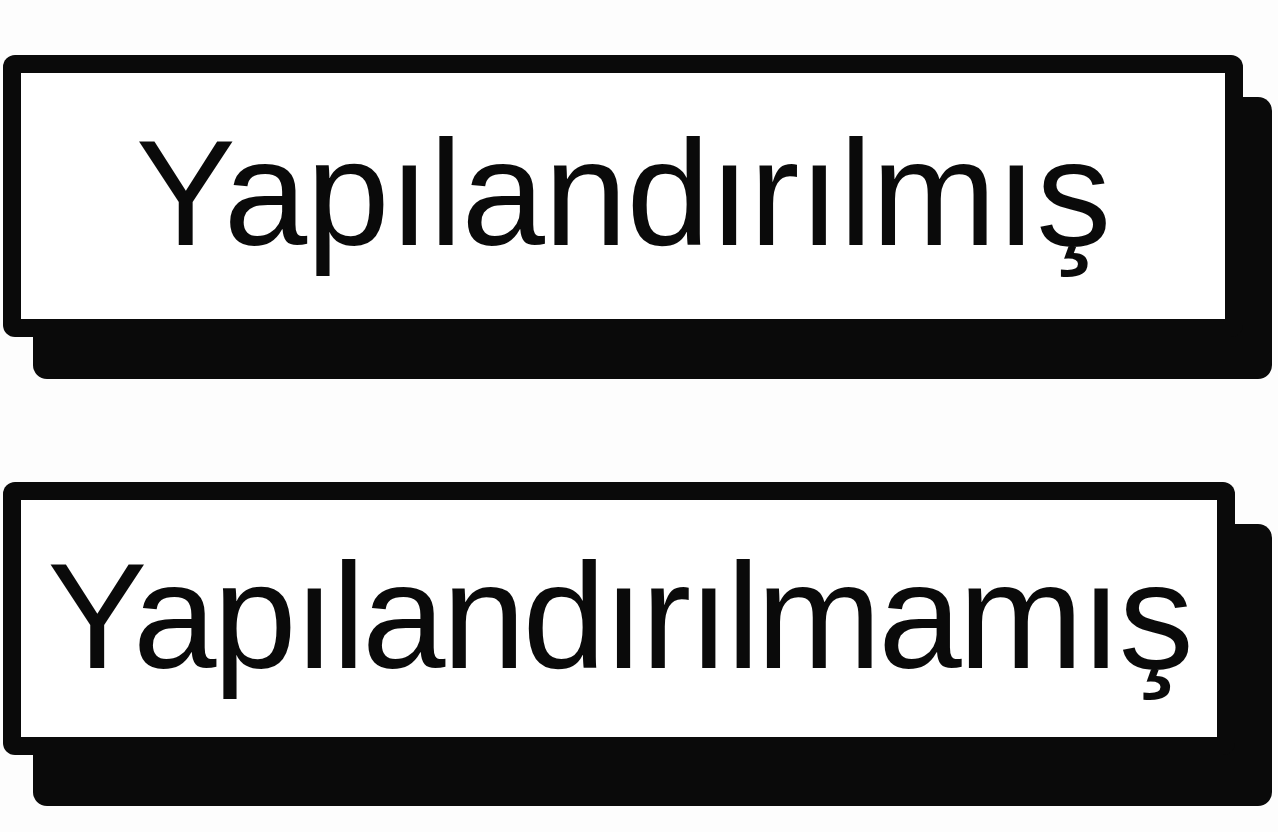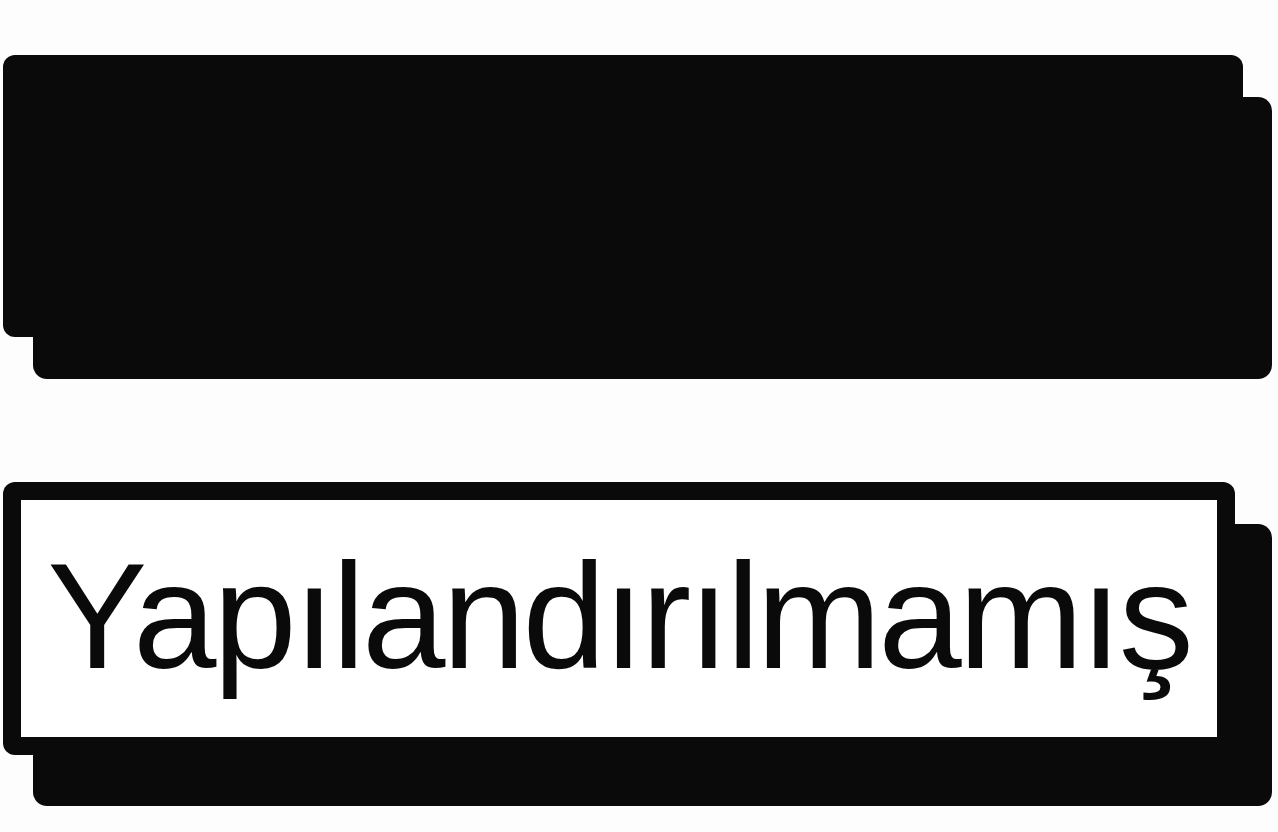--- a/index.html
+++ b/index.html
@@ -124,20 +124,23 @@
   }
 </style>
 </head>
 <body style="background: rgb(253, 253, 253);">
 
 <div id="stage">
 
   <div class="card" id="card-configured">
     <div class="card-shadow" style="background: rgb(10, 10, 10);"></div>
     <div class="card-frame" style="background: rgb(10, 10, 10);"></div>
+    <div class="card-face" style="background: rgb(255, 255, 255);">
+      <span class="card-label" style="color: rgb(10, 10, 10);">Yapılandırılmış</span>
+    </div>
   </div>
 
   <div class="card" id="card-unconfigured">
     <div class="card-shadow" style="background: rgb(10, 10, 10);"></div>
     <div class="card-frame" style="background: rgb(10, 10, 10);"></div>
     <div class="card-face" style="background: rgb(255, 255, 255);">
       <span class="card-label" style="color: rgb(10, 10, 10);">Yapılandırılmamış</span>
     </div>
   </div>
 

